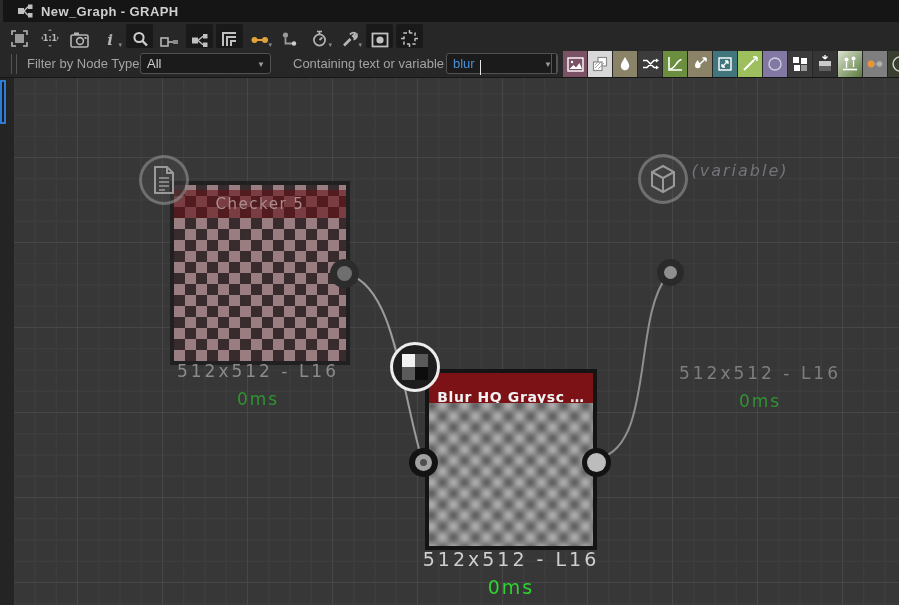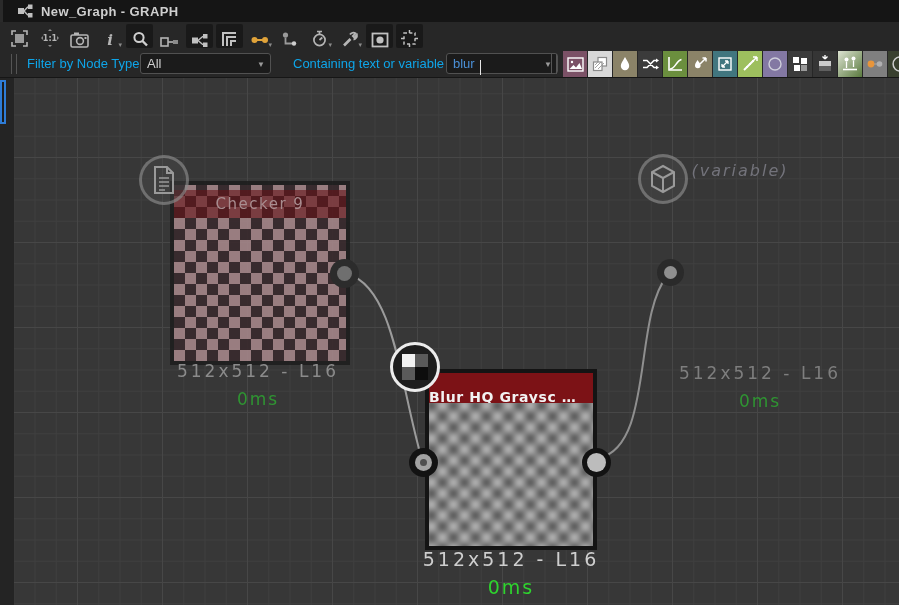--- a/index.html
+++ b/index.html
@@ -17,21 +17,21 @@
     background:#272727; display:flex; align-items:center; gap:3px; padding-left:6px; }
   .tbtn { width:27px; height:24px; border-radius:2px; display:flex; align-items:flex-end;
     justify-content:center; position:relative; }
   .tbtn.active { background:#191919; }
   .tbtn .chev { position:absolute; right:1px; bottom:0; font-size:7px; color:#8a8a8a; line-height:7px; }
 
   .filterbar { position:absolute; left:0; top:50px; width:899px; height:28px;
     background:#272727; border-bottom:1px solid #161616; color:#c9c9c9; font-size:13px; }
   .grip { position:absolute; top:4px; width:6px; height:20px;
     border-left:1px solid #555; border-right:1px solid #555; }
-  .fb-label { position:absolute; top:6px; color:#0ea5e9; }
+  .fb-label { position:absolute; top:6px; color:#a3a3a3; }
   .fb-select { position:absolute; top:3px; height:21px; background:#1b1b1b;
     border:1px solid #515151; border-radius:3px; display:flex; align-items:center;
     padding:0 6px; color:#cfcfcf; }
   .fb-select .arrow { position:absolute; right:5px; top:6px; font-size:8px; color:#9a9a9a; }
   .caret { position:absolute; top:6px; width:1px; height:15px; background:#e8e8e8; }
 
   .palette { position:absolute; left:563px; top:50px; width:336px; height:28px;
     display:flex; gap:1px; overflow:hidden; padding-top:1px; }
   .pbtn { flex:0 0 24px; height:26px; display:flex; align-items:center; justify-content:center; }
   .pbtn.grad-green { background:linear-gradient(135deg,#dde3d2 0%,#5a7a3e 100%); }
@@ -306,21 +306,21 @@
 
   <svg class="wires">
     <path d="M348,196 C394,210 400,305 421,378" stroke="#9b9b9b" stroke-width="2" fill="none"></path>
     <path d="M599,380 C654,368 633,240 667,198" stroke="#8f8f8f" stroke-width="2" fill="none"></path>
   </svg>
 
   <div class="node" style="left:170px; top:103px; width:180px; height:184px; opacity:.92">
     <div class="node-content">
       <div class="checker-fill"></div>
       <div class="band" style="top:5px; height:28px; background:rgba(105,15,20,.6)">
-        <span class="node-label" style="position:static; font-size:15px; letter-spacing:1.5px; color:#b39598">Checker 9</span>
+        <span class="node-label" style="position:static; font-size:15px; letter-spacing:1.5px; color:#b39598">Checker 5</span>
       </div>
     </div>
   </div>
 
   <div class="port" style="left:330px; top:181px; width:29px; height:29px; background:#2c2c2c">
     <div style="width:15px;height:15px;border-radius:50%;background:#6f6f6f"></div>
   </div>
 
   <div class="badge ghost" style="left:139px; top:77px; width:50px; height:50px">
     <svg width="24" height="28" viewBox="0 0 24 28">
@@ -342,21 +342,21 @@
     <svg width="28" height="30" viewBox="0 0 28 30">
       <path d="M14 2 L25 8 V22 L14 28 L3 22 V8 Z" fill="none" stroke="#9a9a9a" stroke-width="2"></path>
       <path d="M3 8 L14 14 L25 8 M14 14 V28" fill="none" stroke="#9a9a9a" stroke-width="2"></path>
     </svg>
   </div>
   <div class="node-label" style="left:660px; top:285px; width:200px; font-size:17px; letter-spacing:3px; color:#7e7e7e">512x512 - L16</div>
   <div class="node-label" style="left:660px; top:313px; width:200px; font-size:17px; letter-spacing:2px; color:#2f9432">0ms</div>
 
   <div class="node" style="left:425px; top:291px; width:172px; height:181px; border-color:#141414">
     <div style="position:absolute; left:0; right:0; top:0; height:48px; background:#7c1216;
-                display:flex; align-items:center; justify-content:flex-start;">
+                display:flex; align-items:center; justify-content:center;">
       <span style="color:#f2f2f2; font-size:14px; font-weight:bold; letter-spacing:.6px; font-family:'DejaVu Sans',sans-serif">Blur HQ Graysc …</span>
     </div>
     <div class="node-content" style="top:30px">
       <div class="blur-fill"></div>
     </div>
   </div>
 
   <div class="port" style="left:409px; top:370px; width:29px; height:29px; background:#131313">
     <div class="port" style="position:static; width:17px; height:17px; background:#a2a2a2">
       <div style="width:7px;height:7px;border-radius:50%;background:#4f4f4f"></div>

